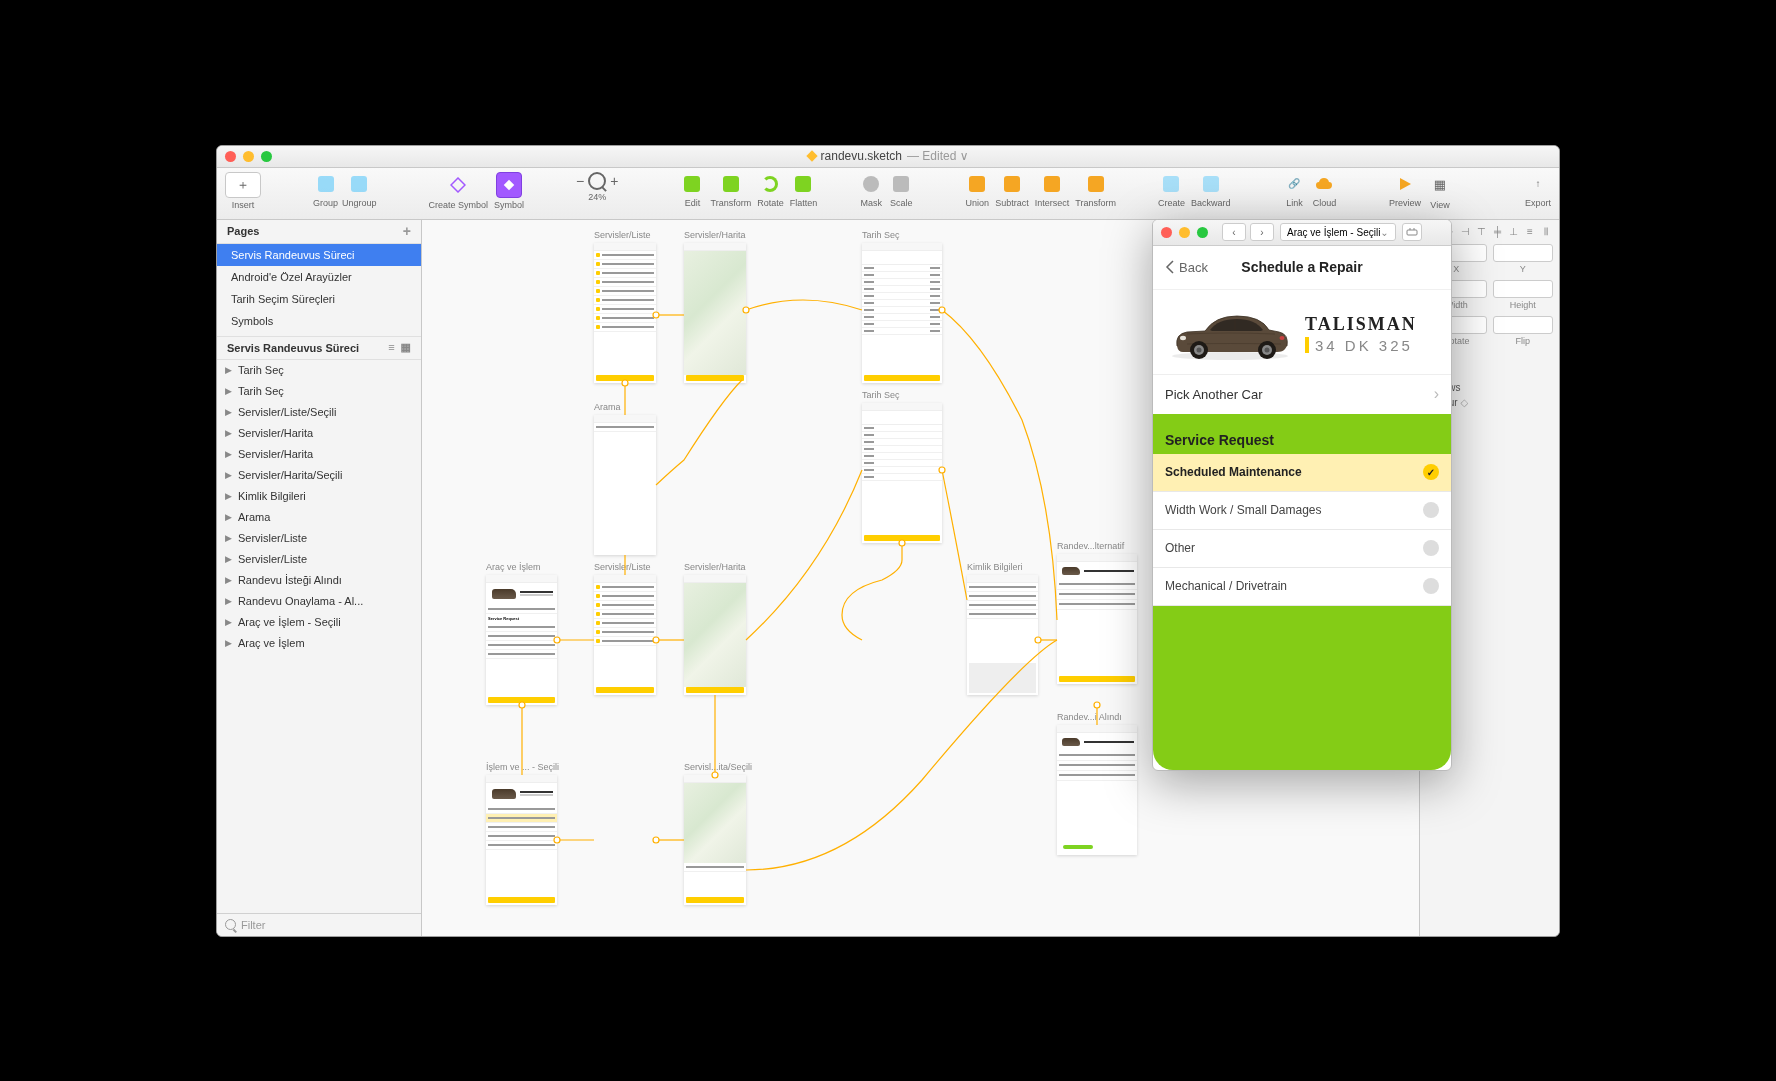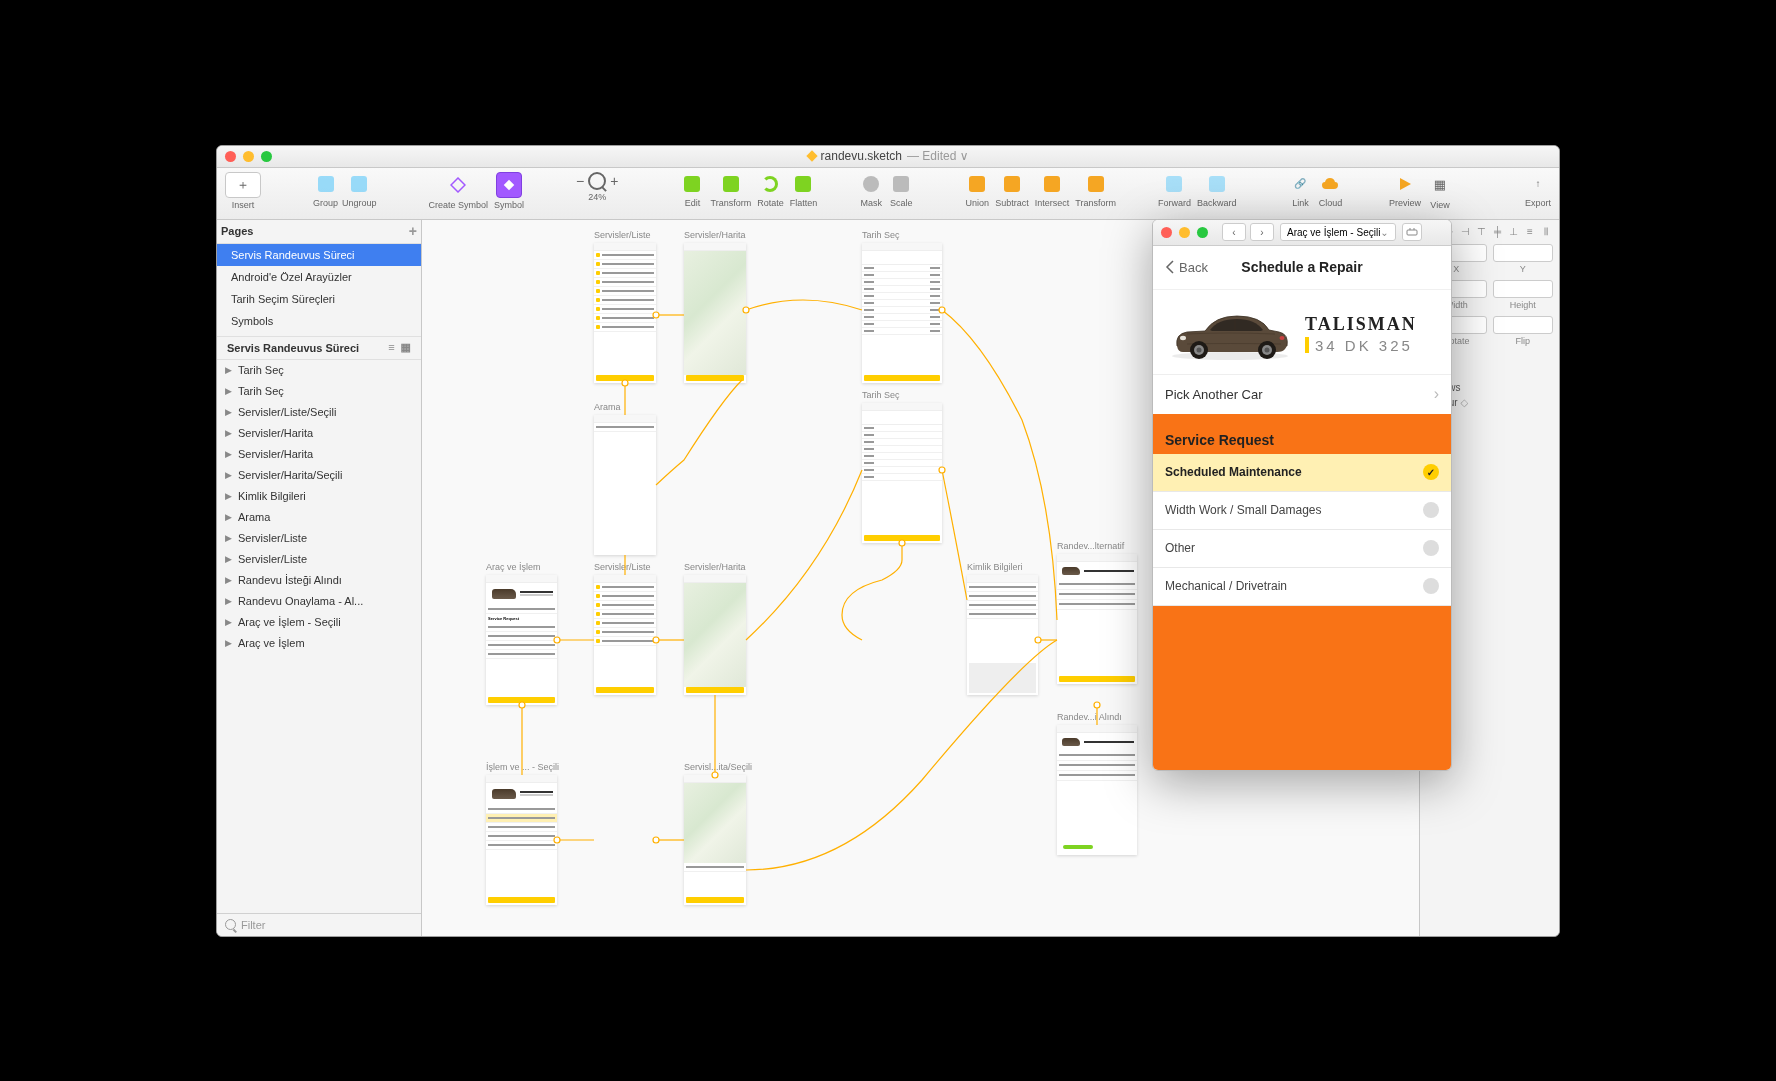--- a/index.html
+++ b/index.html
@@ -26,21 +26,21 @@
 .flex-grow { flex: 1; }
 .zoom { display: flex; align-items: center; gap: 4px; }
 .zoom .mag { width: 18px; height: 18px; border: 2px solid #666; border-radius: 50%; position: relative; }
 .zoom .mag::after { content: ""; position: absolute; width: 6px; height: 2px; background: #666; transform: rotate(45deg); bottom: -2px; right: -3px; }
 .shape-ic { width:24px;height:24px;border-radius:4px;display:flex;align-items:center;justify-content:center; }
 .shape-sq { width:16px;height:16px;border-radius:3px; }
 
 .body { display: flex; height: calc(100% - 74px); }
 
 .sidebar-l { width: 205px; background: #f4f4f4; border-right: 1px solid #c8c8c8; display: flex; flex-direction: column; font-size: 12px; color: #333; }
-.sec-hd { height: 24px; display: flex; align-items: center; justify-content: space-between; padding: 0 4px; font-weight: 600; background: #f4f4f4; border-bottom: 1px solid #e0e0e0; font-size: 11px; gap: 20px; }
+.sec-hd { height: 24px; display: flex; align-items: center; justify-content: space-between; padding: 0 10px; font-weight: 600; background: #f4f4f4; border-bottom: 1px solid #e0e0e0; font-size: 11px; gap: 20px; }
 .sec-hd .plus { color: #999; font-size: 14px; }
 .page-item { height: 22px; display: flex; align-items: center; padding: 0 14px; font-size: 11px; }
 .page-item.sel { background: #3f7ff0; color: #fff; }
 .layers-hd { height: 24px; display: flex; align-items: center; justify-content: space-between; padding: 0 10px; font-size: 11px; font-weight: 600; border-bottom: 1px solid #e0e0e0; border-top: 1px solid #e0e0e0; margin-top:4px; }
 .layers-hd .icons { display: flex; gap: 6px; color: #888; font-size: 11px; }
 .layer-item { height: 21px; display: flex; align-items: center; padding: 0 8px; gap: 6px; font-size: 11px; }
 .layer-item .tri { color: #888; font-size: 9px; }
 .filter-box { margin-top: auto; border-top: 1px solid #d0d0d0; padding: 5px 8px; display: flex; align-items: center; gap: 5px; color: #999; font-size: 11px; }
 .filter-box .mag-sm { width: 11px; height: 11px; border: 1.5px solid #999; border-radius: 50%; position: relative; }
 .filter-box .mag-sm::after { content:""; position:absolute; width:4px;height:1.5px;background:#999;bottom:-2px;right:-2px;transform:rotate(45deg); }
@@ -68,21 +68,21 @@
 
 
 .preview-win { position: absolute; top: 73px; left: 935px; width: 300px; height: 552px; background: #fff; border-radius: 6px; box-shadow: 0 12px 48px rgba(0,0,0,.35); border: 1px solid #bbb; overflow: hidden; z-index: 10; }
 .pw-title { height: 26px; background: linear-gradient(#f6f6f6,#e8e8e8); border-bottom: 1px solid #ccc; display: flex; align-items: center; padding: 0 8px; gap: 6px; }
 .pw-title .traffic { position: static; }
 .pw-nav { display: flex; gap: 4px; margin-left: 8px; }
 .pw-nav-btn { width: 24px; height: 18px; background: #fff; border: 1px solid #ccc; border-radius: 3px; display:flex;align-items:center;justify-content:center;font-size:10px;color:#666; }
 .pw-sel { height: 18px; background: #fff; border: 1px solid #ccc; border-radius: 3px; padding: 0 6px; font-size: 10px; display: flex; align-items: center; justify-content: space-between; min-width: 110px; }
 .pw-link { width: 20px; height: 18px; background:#fff;border:1px solid #ccc;border-radius:3px;display:flex;align-items:center;justify-content:center; }
 
-.pw-body { height: calc(100% - 26px); background: #f97316; display: flex; flex-direction: column; }
+.pw-body { height: calc(100% - 26px); background: #84cc16; display: flex; flex-direction: column; border-radius: 20px; }
 .pw-hdr { height: 44px; background: #fff; display: flex; align-items: center; padding: 0 12px; position: relative; border-bottom:1px solid #f0f0f0;}
 .pw-back { display: flex; align-items: center; gap: 4px; color: #666; font-size: 13px; }
 .pw-back svg { width: 10px; height: 14px; }
 .pw-ttl { position: absolute; left: 0; right: 0; text-align: center; font-size: 14px; font-weight: 600; color: #222; pointer-events: none; }
 .pw-car-sec { background: #fff; padding: 14px 12px 10px; display: flex; align-items: center; gap: 10px; }
 .car-ill { width: 130px; height: 60px; position: relative; }
 .car-body { position: absolute; inset: 0; }
 .car-txt { flex: 1; }
 .car-name { font-size: 18px; font-weight: 700; letter-spacing: 2px; color: #222; font-family: Georgia, serif; }
 .plate { display: flex; align-items: center; gap: 6px; margin-top: 2px; }
@@ -225,21 +225,21 @@
         <div class="shape-ic">
           <div class="shape-sq" style="background:#f5a623"></div>
         </div>
         <div class="tool-lbl">Transform</div>
       </div>
     <div class="tool-sep" style="width:30px"></div>
     <div class="tool-grp">
         <div class="shape-ic">
           <div class="shape-sq" style="background:#5ac8fa;opacity:.5"></div>
         </div>
-        <div class="tool-lbl">Forward</div>
+        <div class="tool-lbl">Create</div>
       </div>
     <div class="tool-grp">
         <div class="shape-ic">
           <div class="shape-sq" style="background:#5ac8fa;opacity:.5"></div>
         </div>
         <div class="tool-lbl">Backward</div>
       </div>
     <div class="tool-sep" style="width:40px"></div>
     <div class="tool-grp">
         <div class="shape-ic" style="color:#888">🔗</div>

